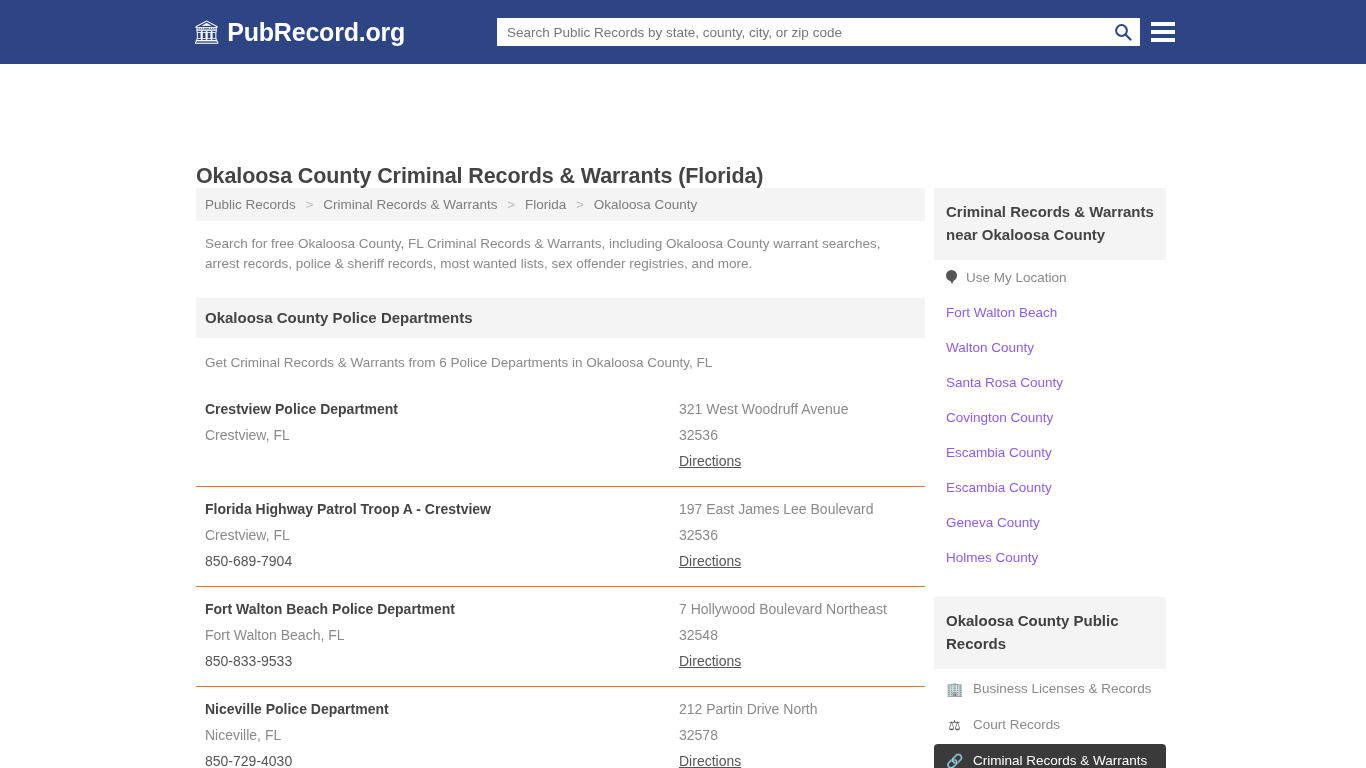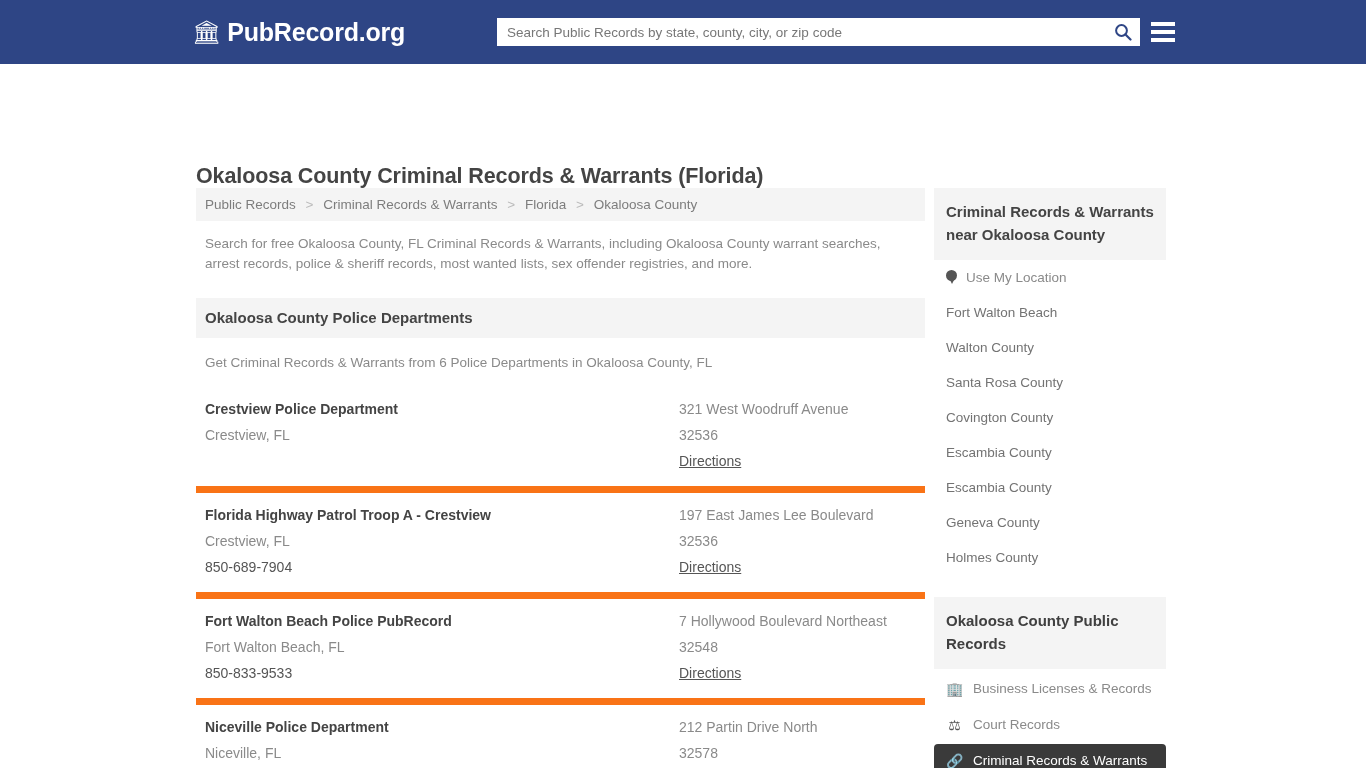--- a/index.html
+++ b/index.html
@@ -150,21 +150,21 @@
   .section-sub {
     padding: 17px 9px 0 9px;
     font-size: 13.5px;
     color: #8a8a8a;
   }
 
   .listings { margin-top: 17px; }
   .listing {
     display: flex;
     padding: 9px 9px 12px 9px;
-    border-bottom: 7px solid #f97316;
+    border-bottom: 1px solid #f97316;
   }
   .listing:last-child { border-bottom: 0; }
   .lcol { width: 474px; }
   .rcol { flex: 1; }
   .lname {
     font-size: 14px;
     font-weight: bold;
     color: #444444;
     line-height: 26px;
     white-space: nowrap;
@@ -207,21 +207,21 @@
   .side-list li {
     font-size: 13.5px;
     color: #8a8a8a;
     padding: 10px 12px 10px 12px;
     cursor: pointer;
     display: flex;
     align-items: center;
     gap: 9px;
     white-space: nowrap;
   }
-  .side-list li.plain { color: #737373; }
+  .side-list li.plain { color: #8b5cf6; }
   .pin-icon {
     width: 11px; height: 15px;
     display: inline-block;
     position: relative;
     flex: none;
   }
   .pin-icon::before {
     content: "";
     position: absolute;
     left: 0; top: 0;
@@ -344,21 +344,21 @@
         </div>
         <div class="rcol">
           <div class="laddr">197 East James Lee Boulevard</div>
           <div class="lzip">32536</div>
           <a class="directions" href="#">Directions</a>
         </div>
       </div>
 
       <div class="listing">
         <div class="lcol">
-          <div class="lname">Fort Walton Beach Police PubRecord</div>
+          <div class="lname">Fort Walton Beach Police Department</div>
           <div class="lcity">Fort Walton Beach, FL</div>
           <div class="lphone">850-833-9533</div>
         </div>
         <div class="rcol">
           <div class="laddr">7 Hollywood Boulevard Northeast</div>
           <div class="lzip">32548</div>
           <a class="directions" href="#">Directions</a>
         </div>
       </div>
 

